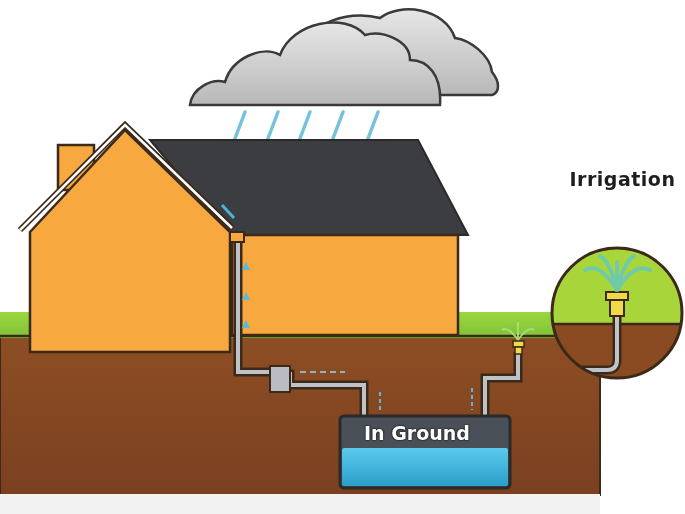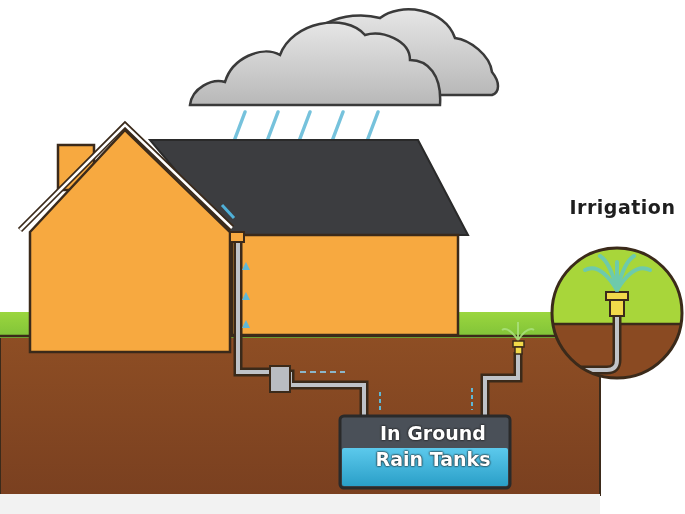--- a/index.html
+++ b/index.html
@@ -1,22 +1,22 @@
 <!DOCTYPE html>
 <html><head>
 <meta charset="utf-8">
 <style>
   html, body { margin:0; padding:0; background:#ffffff; }
   body { width:685px; height:514px; position:relative; overflow:hidden;
          font-family:"DejaVu Sans", sans-serif; }
   #scene { position:absolute; left:0; top:0; width:685px; height:514px; }
   .label-irrigation { position:absolute; left:560px; top:168px; width:125px;
     text-align:center; font-family:"DejaVu Sans", sans-serif; font-weight:bold;
-    font-size:19px; line-height:23px; color:#1e1e1e; letter-spacing:0.5px;margin-top:28px; }
-  .tank-label { position:absolute; left:348px; top:420px; width:170px;
+    font-size:19px; line-height:23px; color:#1e1e1e; letter-spacing:0.5px; }
+  .tank-label { position:absolute; left:332px; top:420px; width:170px;
     text-align:center; font-family:"DejaVu Sans", sans-serif; font-weight:bold;
     font-size:19px; line-height:26px; color:#ffffff;
     text-shadow:0 0 2px #1a1a1a, 0 0 2px #1a1a1a; }
 </style>
 </head>
 <body>
 
 <div id="scene">
 <svg width="685" height="514" viewBox="0 0 685 514" xmlns="http://www.w3.org/2000/svg">
   <defs>
@@ -138,14 +138,13 @@
   </g>
 </svg>
 </div>
 
 <div class="label-irrigation">
   <div>Irrigation</div>
 </div>
 
 <div class="tank-label">
   <div>In Ground</div>
-  <div>Rain Tanks</div>
 </div>
 
 </body></html>

